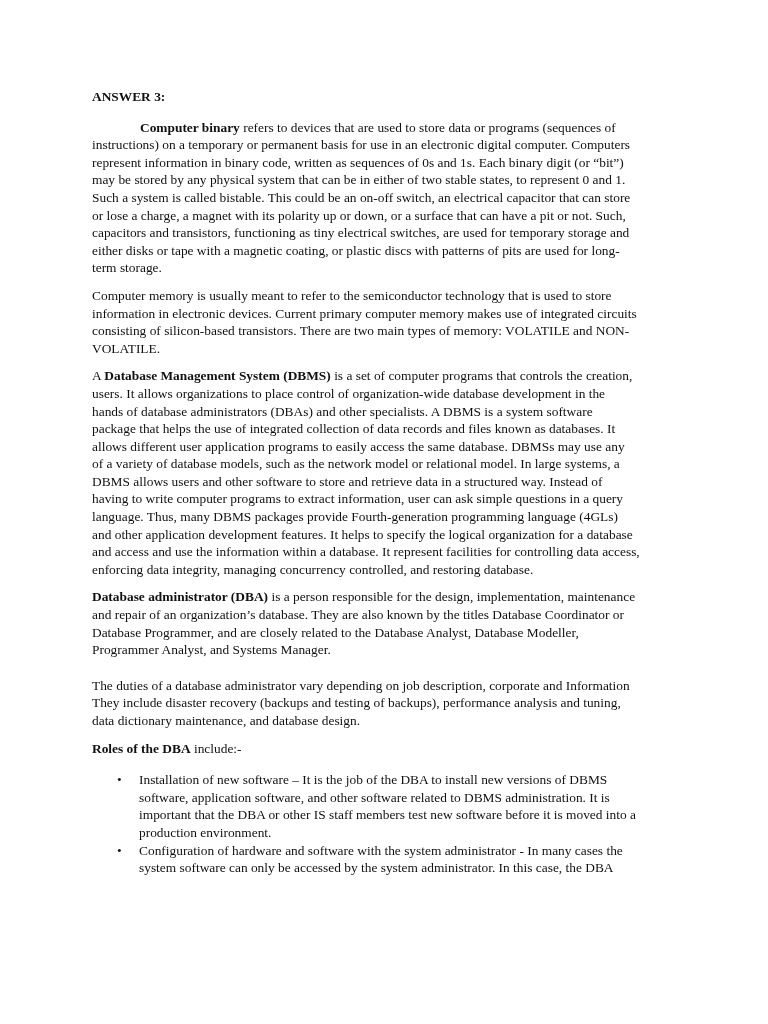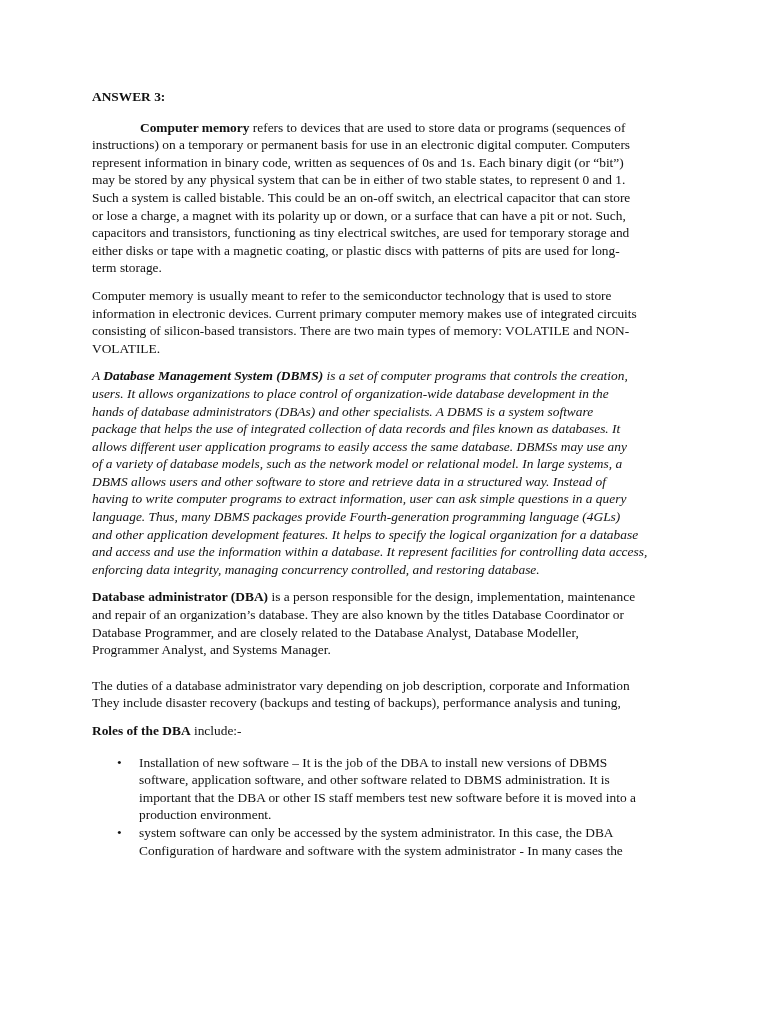--- a/index.html
+++ b/index.html
@@ -49,34 +49,34 @@
       padding-left: 47px;
       margin-left: 0;
     }
     .bullet-dot {
       position: absolute;
       left: 25px;
       top: 0;
     }
     #p1 { margin-top: 0; }
     #p2 { margin-top: 10px; }
-    #p3 { margin-top: 10px; font-style: italic; }
+    #p3 { margin-top: 10px; }
     #p4 { margin-top: 10px; }
     #p5 { margin-top: 18px; }
     #p6 { margin-top: 10px; }
   </style>
 </head>
 <body>
 
 <div class="page">
 
   <div class="heading">ANSWER 3:</div>
 
   <div class="para" id="p1">
-    <span class="line indent"><b>Computer memory</b><span> refers to devices that are used to store data or programs (sequences of</span></span>
+    <span class="line indent"><b>Computer binary</b><span> refers to devices that are used to store data or programs (sequences of</span></span>
     <span class="line">instructions) on a temporary or permanent basis for use in an electronic digital computer.  Computers</span>
     <span class="line">represent information in binary code, written as sequences of 0s and 1s.  Each binary digit (or “bit”)</span>
     <span class="line">may be stored by any physical system that can be in either of two stable states, to represent 0 and 1.</span>
     <span class="line">Such a system is called bistable.  This could be an on-off switch, an electrical capacitor that can store</span>
     <span class="line">or lose a charge, a magnet with its polarity up or down, or a surface that can have a pit or not.  Such,</span>
     <span class="line">capacitors and transistors, functioning as tiny electrical switches, are used for temporary storage and</span>
     <span class="line">either disks or tape with a magnetic coating, or plastic discs with patterns of pits are used for long-</span>
     <span class="line">term storage.</span>
   </div>
 
@@ -105,34 +105,35 @@
   <div class="para" id="p4">
     <span class="line"><b>Database administrator (DBA)</b><span> is a person responsible for the design, implementation, maintenance</span></span>
     <span class="line">and repair of an organization’s database.  They are also known by the titles Database Coordinator or</span>
     <span class="line">Database Programmer, and are closely related to the Database Analyst, Database Modeller,</span>
     <span class="line">Programmer Analyst, and Systems Manager.</span>
   </div>
 
   <div class="para" id="p5">
     <span class="line">The duties of a database administrator vary depending on job description, corporate and Information</span>
     <span class="line">They include disaster recovery (backups and testing of backups), performance analysis and tuning,</span>
+    <span class="line">data dictionary maintenance, and database design.</span>
   </div>
 
   <div class="para" id="p6">
     <span class="line"><b>Roles of the DBA</b><span> include:-</span></span>
   </div>
 
   <ul class="bullets">
     <li class="bullet-item">
       <span class="bullet-dot">•</span>
       <span class="line">Installation of new software – It is the job of the DBA to install new versions of DBMS</span>
       <span class="line">software, application software, and other software related to DBMS administration.  It is</span>
       <span class="line">important that the DBA or other IS staff members test new software before it is moved into a</span>
       <span class="line">production environment.</span>
     </li>
     <li class="bullet-item">
       <span class="bullet-dot">•</span>
+      <span class="line">Configuration of hardware and software with the system administrator - In many cases the</span>
       <span class="line">system software can only be accessed by the system administrator.  In this case, the DBA</span>
-      <span class="line">Configuration of hardware and software with the system administrator - In many cases the</span>
     </li>
   </ul>
 
 </div>
 
 </body></html>

